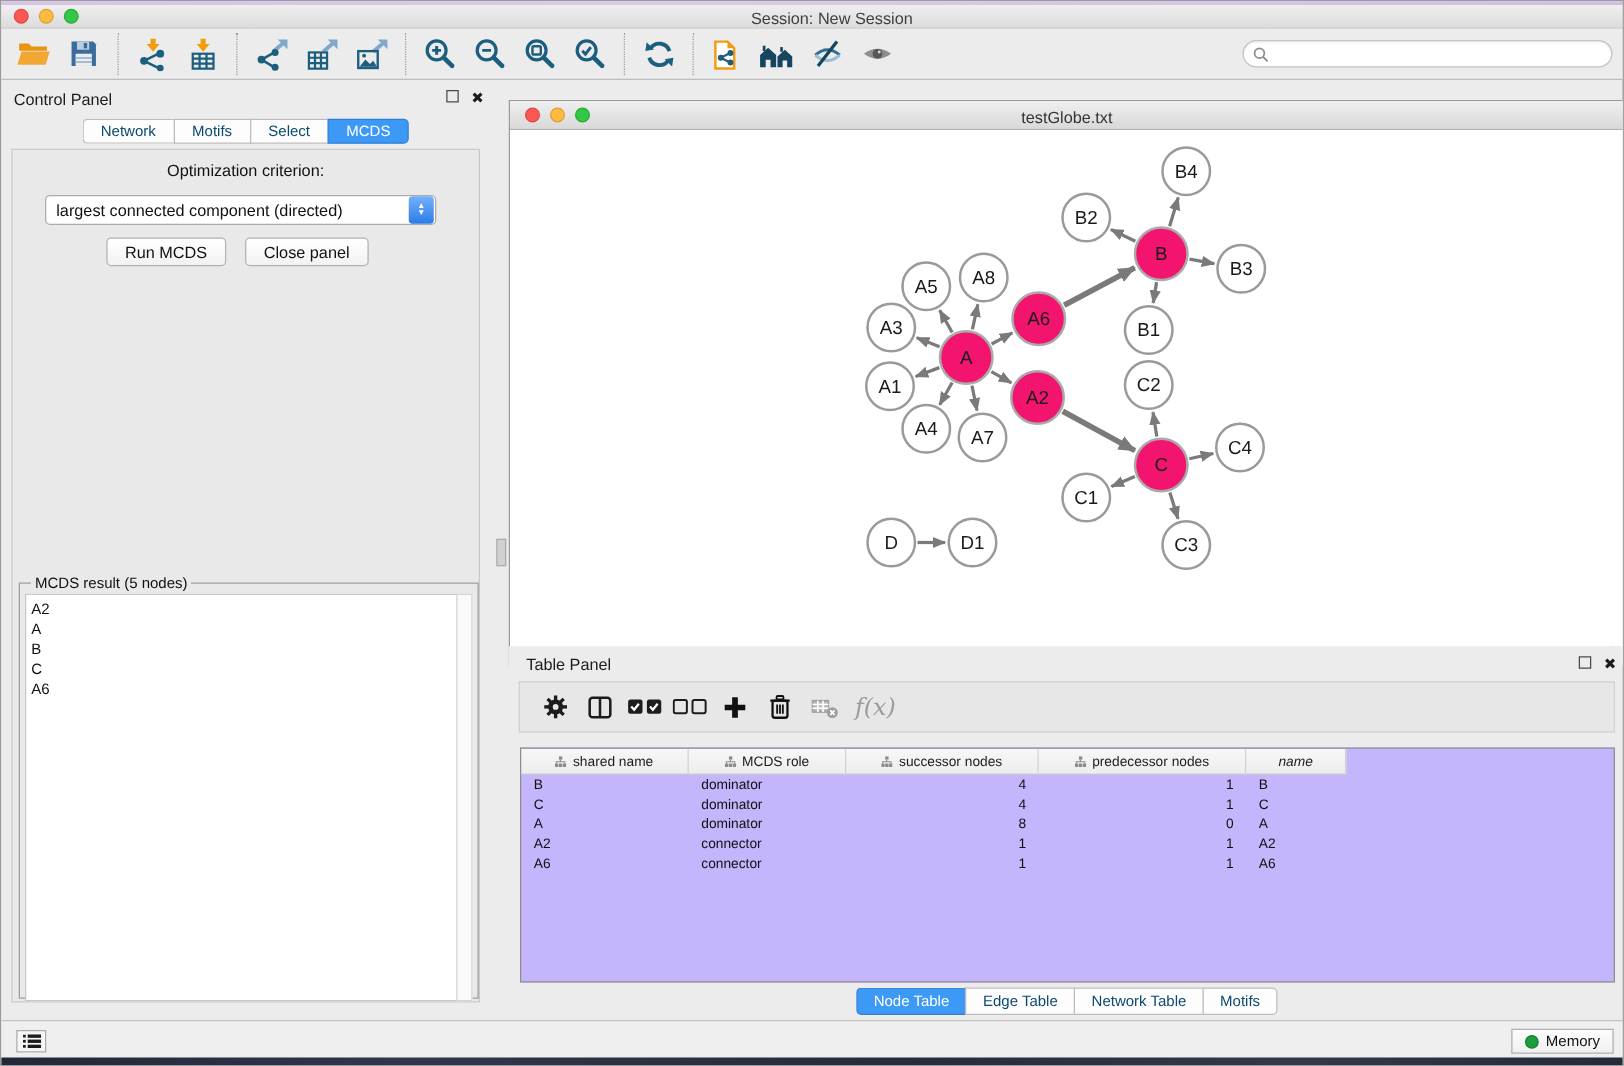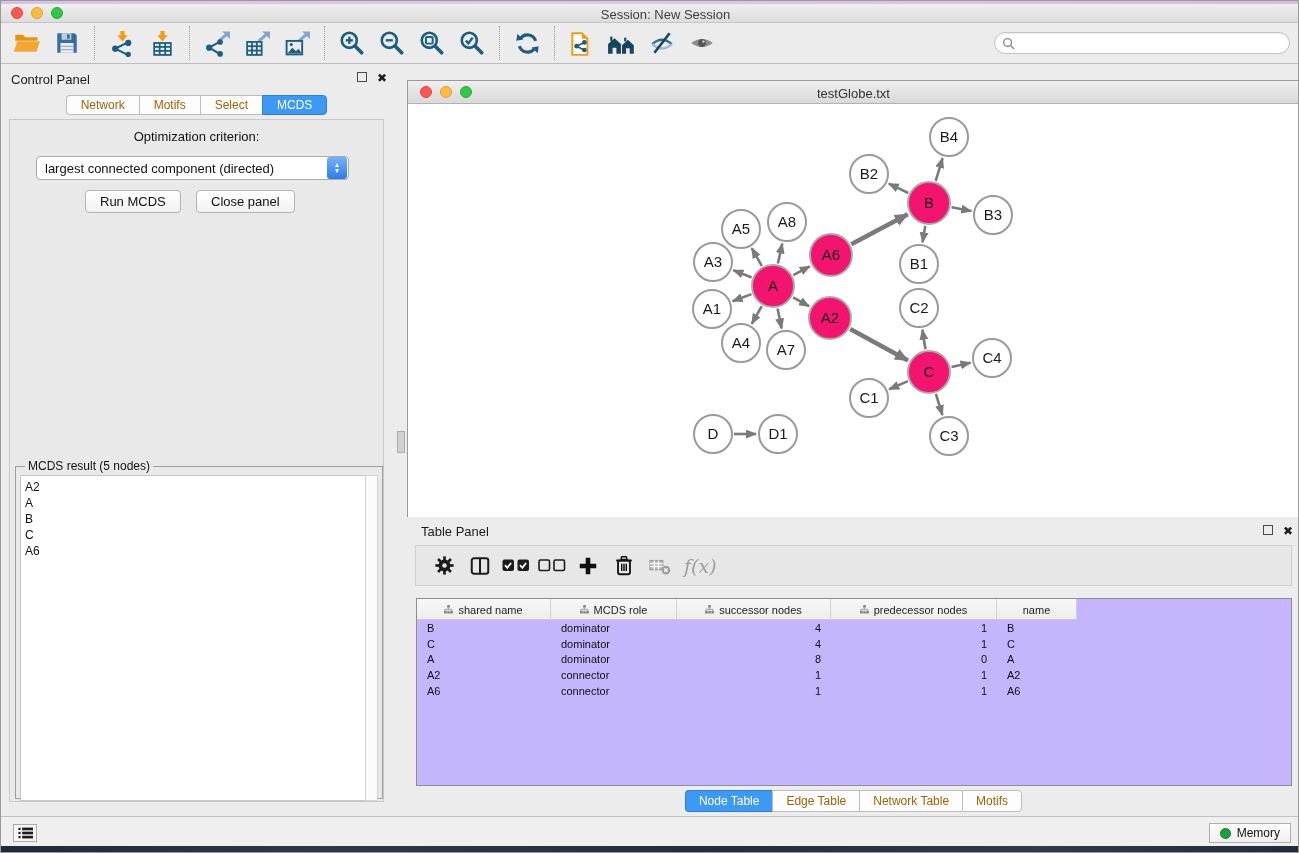--- a/index.html
+++ b/index.html
@@ -33,21 +33,21 @@
     display:flex; align-items:center; padding-left:7px; box-shadow:inset 0 1px 2px rgba(0,0,0,.08); }
   .search-box input { border:none; outline:none; flex:1; font-size:12px; height:18px;
     font-family:inherit; background:transparent; }
   
   .control-panel { position:absolute; left:0; top:63px; width:391px; height:752px; background:#ececec; }
   .panel-head { position:absolute; left:10px; top:8px; font-size:13px; color:#1c1c1c; }
   .panel-ctl { position:absolute; top:8px; font-size:12px; color:#1c1c1c; line-height:13px; }
   .float-glyph { width:10px; height:10px; border:1.5px solid #4a4a4a; display:inline-block; }
   .cp-tabs { position:absolute; left:0; top:31px; width:391px; display:flex; justify-content:center; }
   .tabbtn { height:20px; padding:0 14px; font-size:12px; line-height:19px;
-    background:#fdfdfd; border:1px solid #bcbcbc; border-right:none; color:#a16207; cursor:default; }
+    background:#fdfdfd; border:1px solid #bcbcbc; border-right:none; color:#0c4a6e; cursor:default; }
   .tabbtn:first-child { border-radius:4px 0 0 4px; }
   .tabbtn:last-child { border-radius:0 4px 4px 0; border-right:1px solid #bcbcbc;text-align:right; }
   .tabbtn.active { background:#3d99f6; border-color:#2f7fd6; color:#fff; }
   .cp-body { position:absolute; left:8px; top:55px; width:375px; height:683px;
     background:#e9e9e9; border:1px solid #c9c9c9; }
   .opt-label { position:absolute; left:0; width:100%; top:65px; text-align:center; font-size:13px; color:#111; }
   .combo { position:absolute; left:35px; top:92px; width:313px; height:24px; background:#ffffff;
     border:1px solid #ababab; border-radius:4px; display:flex; align-items:center; }
   .combo-text { flex:1; font-size:13px; color:#111; padding-left:8px; white-space:nowrap; overflow:hidden; }
   .combo-step { width:20px; height:22px; margin-right:1px; border-radius:3px;
@@ -566,21 +566,21 @@
               <g fill="#8a8a8a">
                 <rect x="3.5" y="0" width="3" height="3"></rect>
                 <rect x="0" y="6.5" width="3" height="3"></rect>
                 <rect x="3.5" y="6.5" width="3" height="3"></rect>
                 <rect x="7" y="6.5" width="3" height="3"></rect>
                 <path d="M1.2 6.5 V4.8 H8.7 V6.5 M4.8 4.8 V3" stroke="#8a8a8a" fill="none" stroke-width="0.9"></path>
               </g>
             </svg>
             <span>predecessor nodes</span>
           </div>
-          <div class="th" style="width: 80px;">
+          <div class="th" style="width: 80px; font-style: italic;">
             <span>name</span>
           </div>
         </div>
       <div class="tbody" id="tbody">
           <div class="trow">
             <div class="td" style="width: 134px;">B</div>
             <div class="td" style="width: 126px;">dominator</div>
             <div class="td num" style="width: 154px;">4</div>
             <div class="td num" style="width: 166px;">1</div>
             <div class="td" style="width: 80px;">B</div>

